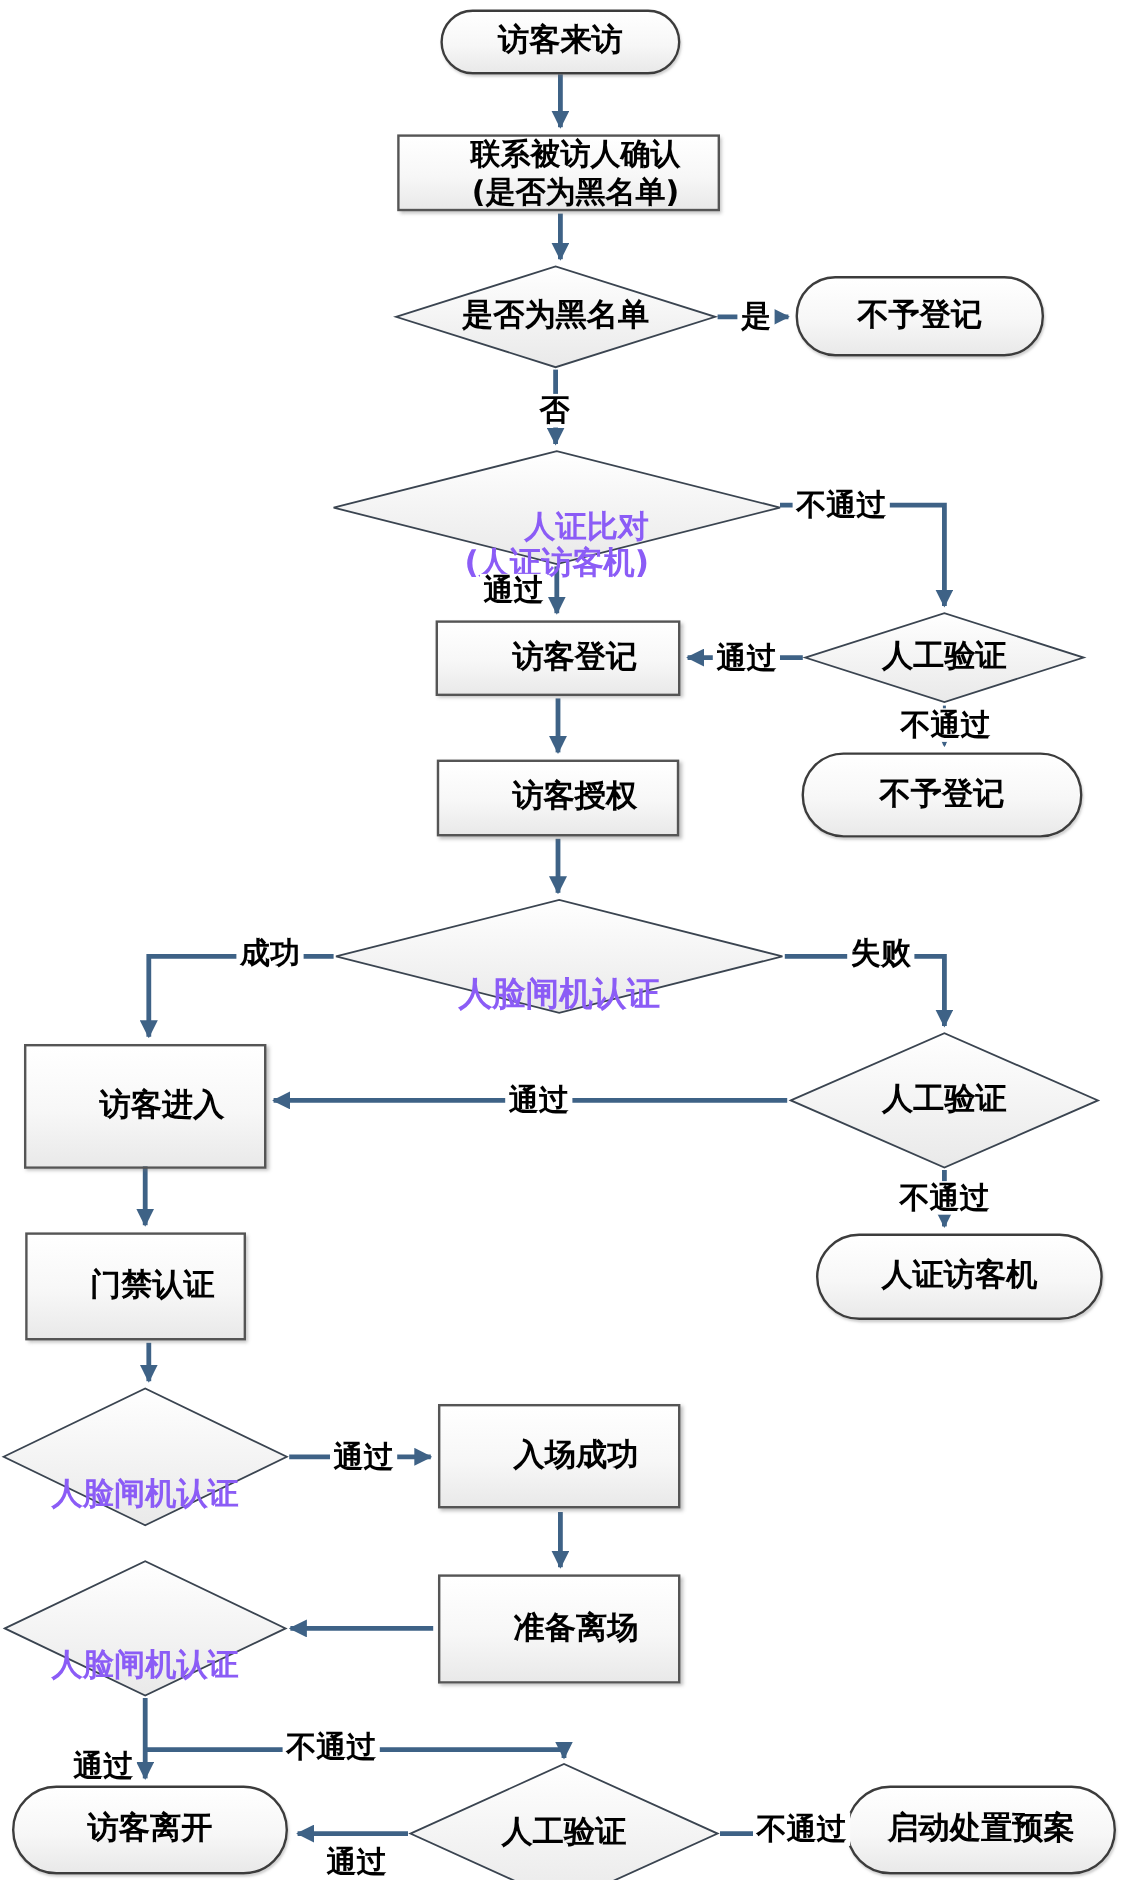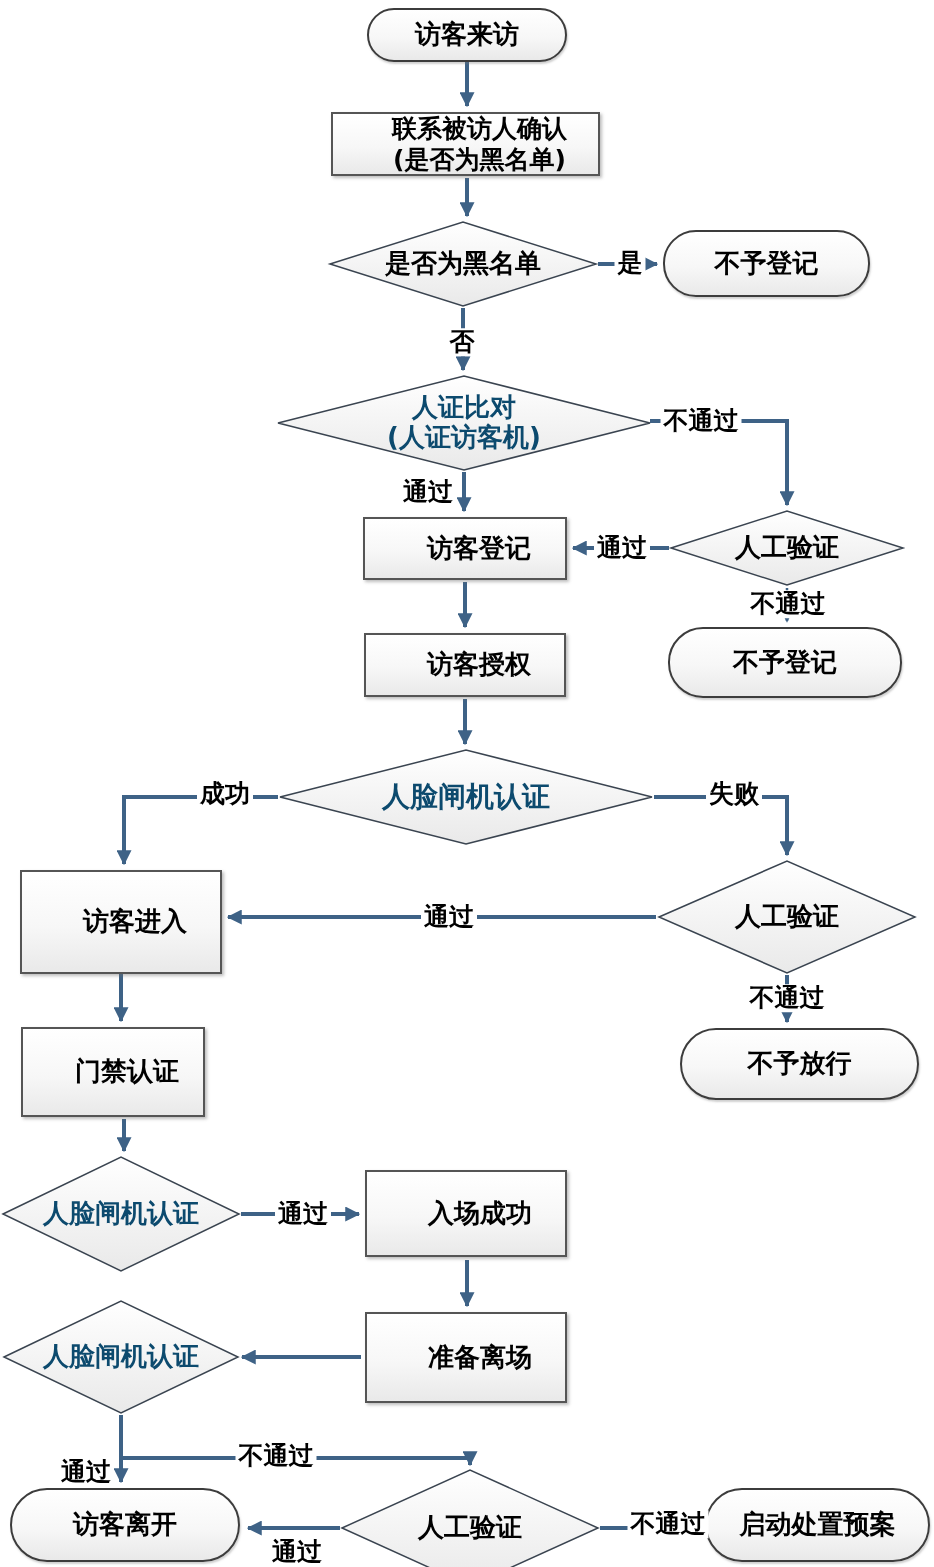--- a/index.html
+++ b/index.html
@@ -14,24 +14,24 @@
     display:flex;flex-direction:column;align-items:center;justify-content:center;
     text-align:right;
     background:linear-gradient(180deg,#ffffff 0%,#f7f7f7 55%,#e9e9e9 100%);
   }
   .rect{border:2px solid #555;box-shadow:2px 2px 3px rgba(110,110,110,.45);padding-left:28px;}
   .stadium{border:2px solid #3c3c3c;box-shadow:1px 2px 2px rgba(120,120,120,.35);}
   .nlabel{font-size:26px;line-height:1.2;white-space:nowrap;}
   .small .nlabel{font-size:25px;line-height:1.25;}
   .dlabel{
     position:absolute;transform:translate(-50%,-50%);z-index:2;
-    font-size:26px;line-height:1.15;white-space:nowrap;text-align:center;
+    font-size:26px;line-height:1.15;white-space:nowrap;text-align:right;
   }
   .big{font-size:28px;}
-  .orange{color:#0c4a6e;}
+  .orange{color:#8b5cf6;margin-top:32px;}
   .elabel{
     position:absolute;transform:translate(-50%,-50%);z-index:2;
     font-size:25px;line-height:1.1;white-space:nowrap;
     background:#fff;padding:0 3px;
   }
 </style>
 </head>
 <body>
 
 <svg class="wires" width="934" height="1567" viewBox="0 0 934 1567">
@@ -109,21 +109,21 @@
 
 <div class="node rect" style="left:364px;top:633px;width:202px;height:64px">
   <div class="nlabel">访客授权</div>
 </div>
 
 <div class="node rect" style="left:20px;top:870px;width:202px;height:104px">
   <div class="nlabel">访客进入</div>
 </div>
 
 <div class="node stadium" style="left:680px;top:1028px;width:239px;height:72px;border-radius:36px">
-  <div class="nlabel">不予放行</div>
+  <div class="nlabel">人证访客机</div>
 </div>
 
 <div class="node rect" style="left:21px;top:1027px;width:184px;height:90px">
   <div class="nlabel">门禁认证</div>
 </div>
 
 <div class="node rect" style="left:365px;top:1170px;width:202px;height:87px">
   <div class="nlabel">入场成功</div>
 </div>
 

